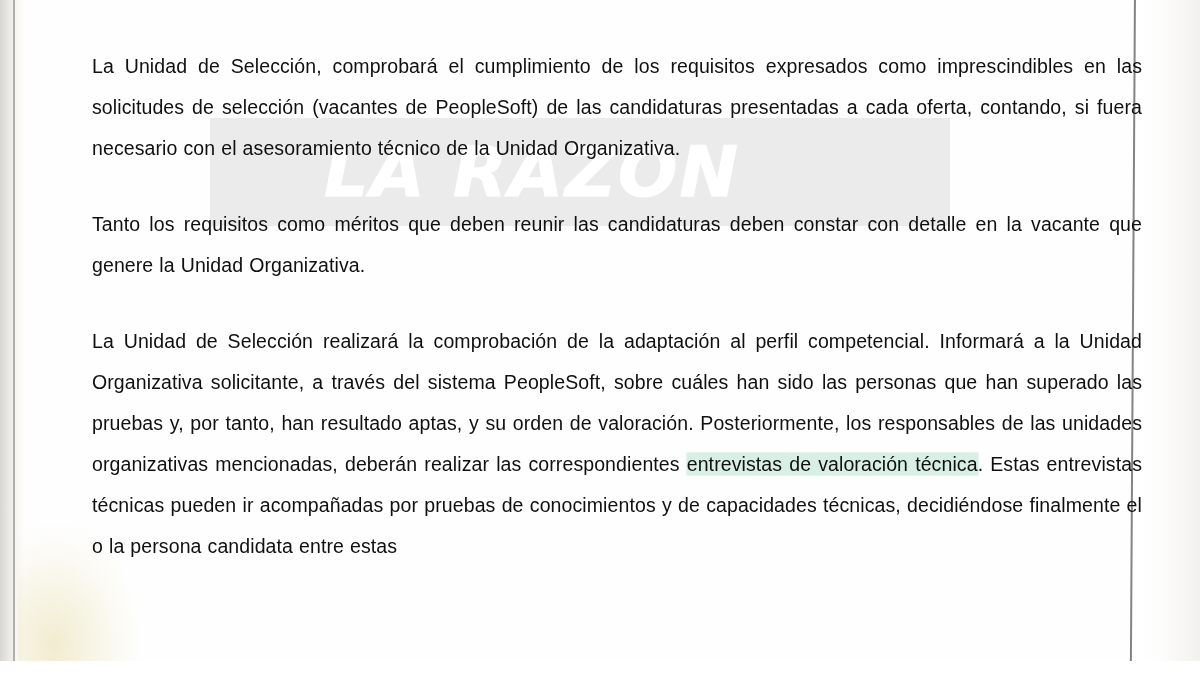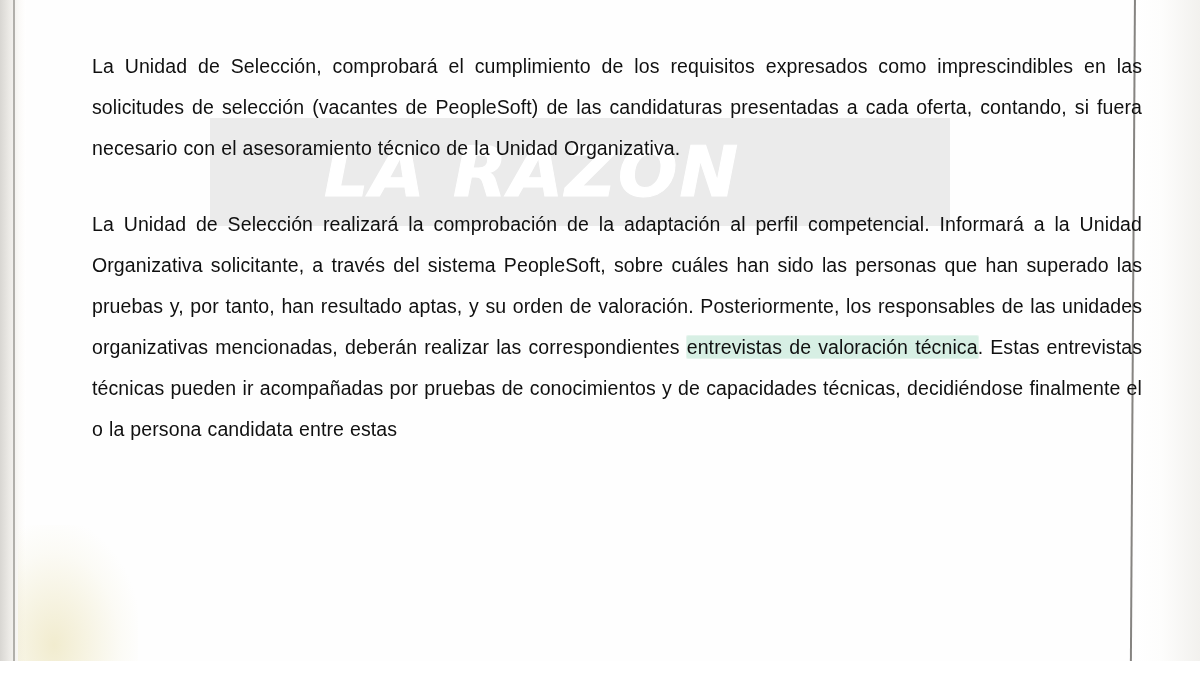--- a/index.html
+++ b/index.html
@@ -161,17 +161,18 @@
   <div class="scan-edge-right"></div>
   <div class="scan-edge-right-line"></div>
 
   <div class="watermark">
     <div class="wm-bar"></div>
     <div class="wm-text">LA RAZON</div>
   </div>
 
   <div class="content">
     <p class="para">La Unidad de Selección, comprobará el cumplimiento de los requisitos expresados como imprescindibles en las solicitudes de selección (vacantes de PeopleSoft) de las candidaturas presentadas a cada oferta, contando, si fuera necesario con el asesoramiento técnico de la Unidad Organizativa.</p>
+    <p class="para">Tanto los requisitos como méritos que deben reunir las candidaturas deben constar con detalle en la vacante que genere la Unidad Organizativa.</p>
     <p class="para last"><span>La Unidad de Selección realizará la comprobación de la adaptación al perfil competencial. Informará a la Unidad Organizativa solicitante, a través del sistema PeopleSoft, sobre cuáles han sido las personas que han superado las pruebas y, por tanto, han resultado aptas, y su orden de valoración. Posteriormente, los responsables de las unidades organizativas mencionadas, deberán realizar las correspondientes </span><span class="hl">entrevistas de valoración técnica</span><span>. Estas entrevistas técnicas pueden ir acompañadas por pruebas de conocimientos y de capacidades técnicas, decidiéndose finalmente el o la persona candidata entre estas</span></p>
   </div>
 
   <div class="clip-bottom"></div>
 </div>
 
 </body></html>

